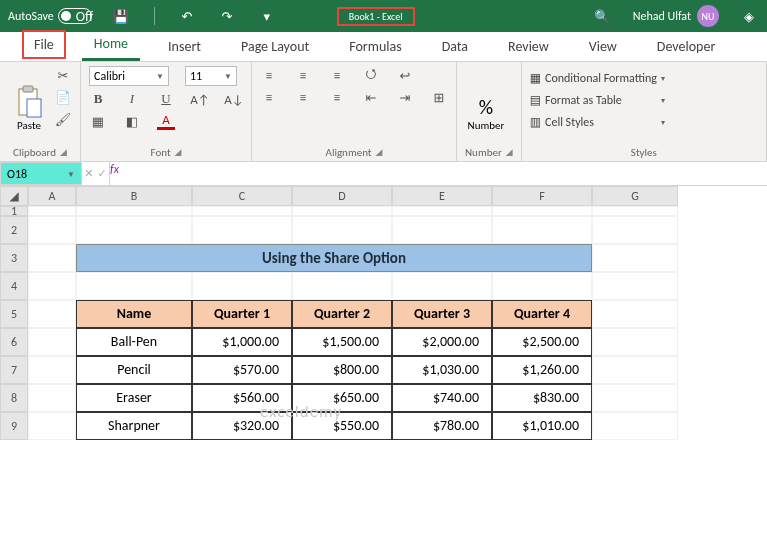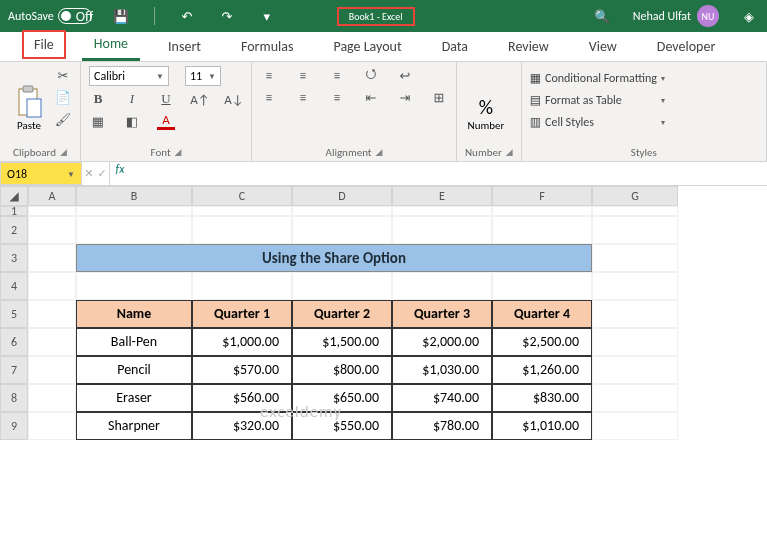--- a/index.html
+++ b/index.html
@@ -28,32 +28,32 @@
   .ribbon { display: flex; background: #f3f2f1; border-bottom: 1px solid #d4d4d4; height: 100px; }
   .group { border-right: 1px solid #d4d4d4; padding: 4px 8px 2px; display:flex; flex-direction:column; }
   .group-body { flex:1; display:flex; align-items:flex-start; gap:4px; }
   .group-label { text-align:left; font-size:11px; color:#666; padding-top:2px; display:flex; justify-content:center; gap:4px; }
   .launcher { font-size:9px; color:#888; }
   .bigbtn { display:flex; flex-direction:column; align-items:center; justify-content:flex-end; width:42px; height:66px; font-size:11px; }
   .col { display:flex; flex-direction:column; gap:4px; }
   .row { display:flex; gap:16px; align-items:center; }
   .icon-s { width:18px; height:18px; display:inline-flex; align-items:center; justify-content:center; color:#555; font-size:13px; }
   .font-sel { width:80px; height:20px; border:1px solid #bbb; background:#fff; font-size:12px; padding:0 4px; display:flex; align-items:center; }
-  .size-sel { width:36px; height:20px; border:1px solid #bbb; background:#fff; font-size:12px; padding:0 4px; display:flex; align-items:center; }
+  .size-sel { width:52px; height:20px; border:1px solid #bbb; background:#fff; font-size:12px; padding:0 4px; display:flex; align-items:center; }
   .dd { font-size:8px; color:#666; margin-left:auto; }
   .bold-b { font-weight:bold; font-family:"Times New Roman"; }
   .ital-i { font-style:italic; font-family:"Times New Roman"; }
   .und-u { text-decoration:underline; font-family:"Times New Roman"; }
   .styles-item { display:flex; align-items:center; gap:4px; font-size:12px; color:#444; height:20px; }
 
   
   .fx-bar { display:flex; height:24px; border-bottom:1px solid #d4d4d4; }
-  .name-box { width:82px; border:1px solid #d4d4d4; background:#fde047; font-size:12px; padding:0 6px; display:flex; align-items:center; }
+  .name-box { width:82px; border:1px solid #d4d4d4; background:#5eead4; font-size:12px; padding:0 6px; display:flex; align-items:center; }
   .fx-sep { width:28px; display:flex; align-items:center; justify-content:center; gap:4px; border-right:1px solid #d4d4d4; color:#aaa; font-size:11px; }
-  .fx-lbl { width:20px; text-align:center; font-style:italic; color:#0f766e; font-size:12px; }
+  .fx-lbl { width:20px; font-style:italic; color:#a21caf; font-size:12px; }
   .fx-input { flex:1; border:none; padding:0 6px; font-size:12px; }
 
   
   .grid { display:grid; grid-template-columns: 28px 48px 116px 100px 100px 100px 100px 86px; }
   .colhdr, .rowhdr, .corner { background:#e6e6e6; border:1px solid #d4d4d4; font-size:12px; text-align:center; color:#555; height:20px; line-height:18px; }
   .corner { background:#e6e6e6; }
   .rowhdr { height:28px; line-height:26px; }
   .cell { border:1px solid #f1f1f1; height:28px; }
   
   
@@ -86,22 +86,22 @@
     <span>Nehad Ulfat</span>
     <span class="avatar">NU</span>
   </span>
   <span class="qat-btn">◈</span>
 </div>
 
 <div class="tabs">
   <div class="tab file">File</div>
   <div class="tab active">Home</div>
   <div class="tab">Insert</div>
+  <div class="tab">Page Layout</div>
   <div class="tab">Formulas</div>
-  <div class="tab">Page Layout</div>
   <div class="tab">Data</div>
   <div class="tab">Review</div>
   <div class="tab">View</div>
   <div class="tab">Developer</div>
 </div>
 
 <div class="ribbon">
 
   <div class="group">
     <div class="group-body">

